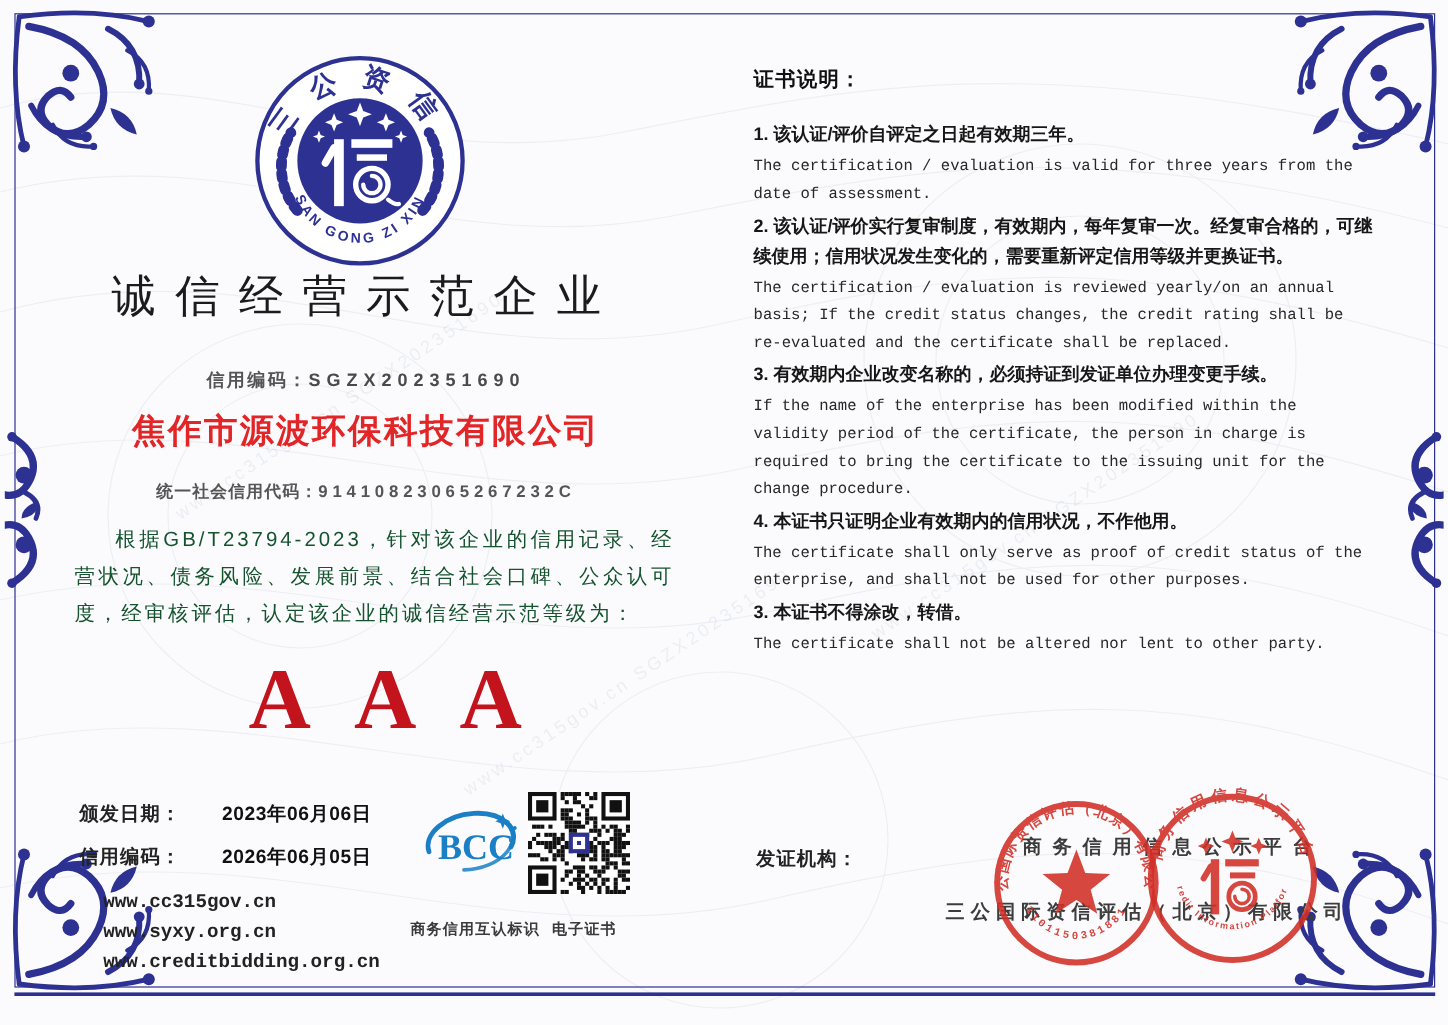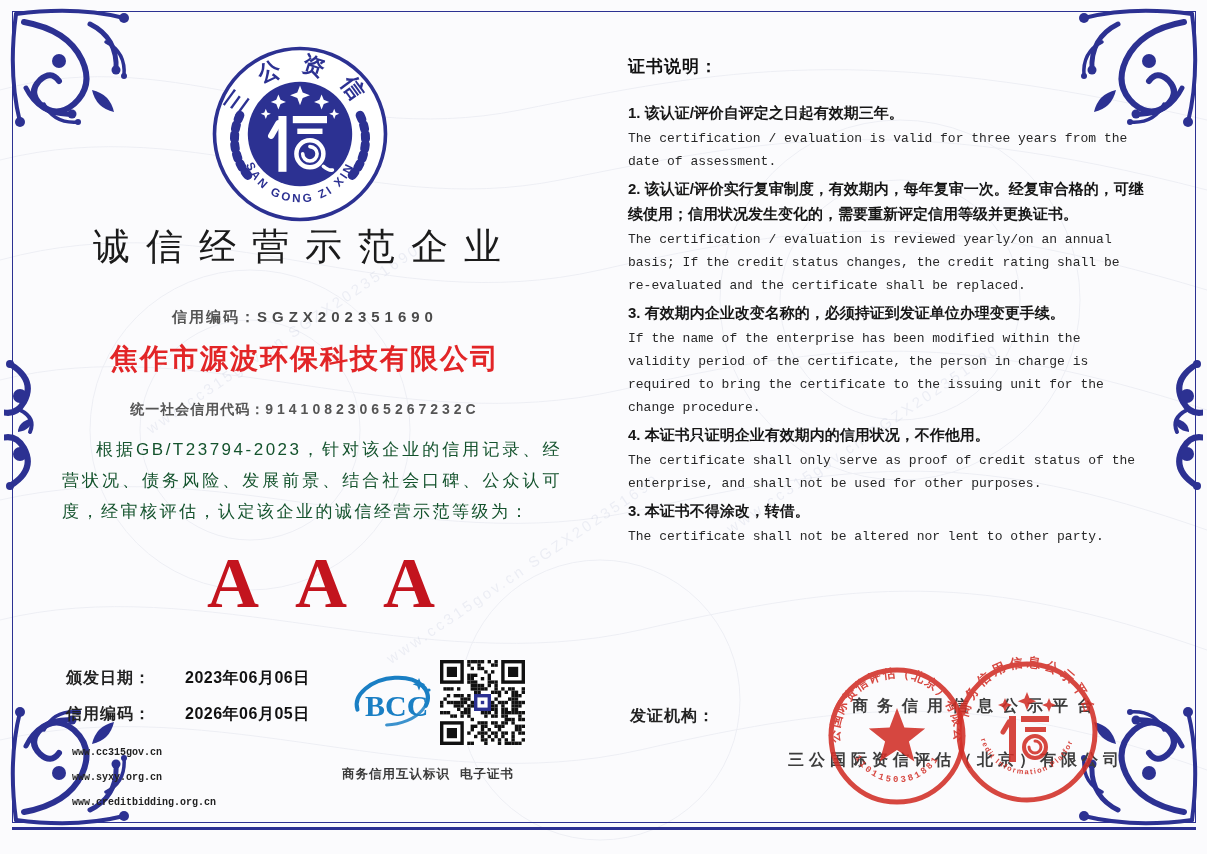--- a/index.html
+++ b/index.html
@@ -33,22 +33,22 @@
   .uscc .val{letter-spacing:4px;}
   .paragraph{position:absolute;left:62px;top:434px;width:500px;font-size:17px;line-height:31px;
              font-weight:400;color:#14532d;text-align:justify;text-indent:2em;letter-spacing:2.5px;}
   .grade{position:absolute;left:46px;top:542px;width:550px;text-align:center;
          font-family:"Liberation Serif","DejaVu Serif",serif;font-size:72px;font-weight:700;
          color:#c3141e;letter-spacing:36px;text-indent:36px;}
   .info{position:absolute;left:66px;top:668px;font-size:16px;}
   .info-row{display:flex;margin-bottom:15px;gap:28px;}
   .info-label{font-weight:600;color:#222;letter-spacing:1px;white-space:nowrap;}
   .info-val{font-weight:700;color:#111;margin-left:6px;letter-spacing:.5px;text-align:right;}
-  .urls{margin-left:6px;font-family:"Liberation Mono","DejaVu Sans Mono",monospace;
-        font-size:10px;font-weight:700;color:#222;line-height:25px;}
+  .urls{margin-left:20px;font-family:"Liberation Mono","DejaVu Sans Mono",monospace;
+        font-size:16px;font-weight:700;color:#222;line-height:25px;}
   .bcc{position:absolute;left:343px;top:660px;width:95px;height:88px;}
   .qr{position:absolute;left:440px;top:660px;width:85px;height:85px;}
   .badge-label{position:absolute;top:766px;font-size:12.5px;color:#3a3a3a;letter-spacing:1px;font-weight:600;}
   .bl-1{left:336px;width:120px;text-align:center;}
   .bl-2{left:452px;width:70px;text-align:center;}
   
   .instructions{position:absolute;left:628px;top:55px;width:522px;}
   .instr-head{font-size:17px;font-weight:700;color:#111;letter-spacing:1px;margin-bottom:22px;}
   .item-zh{font-size:15px;font-weight:700;color:#161616;line-height:25px;margin-top:3px;}
   .item-en{font-family:"Liberation Mono","DejaVu Sans Mono",monospace;font-size:13px;

